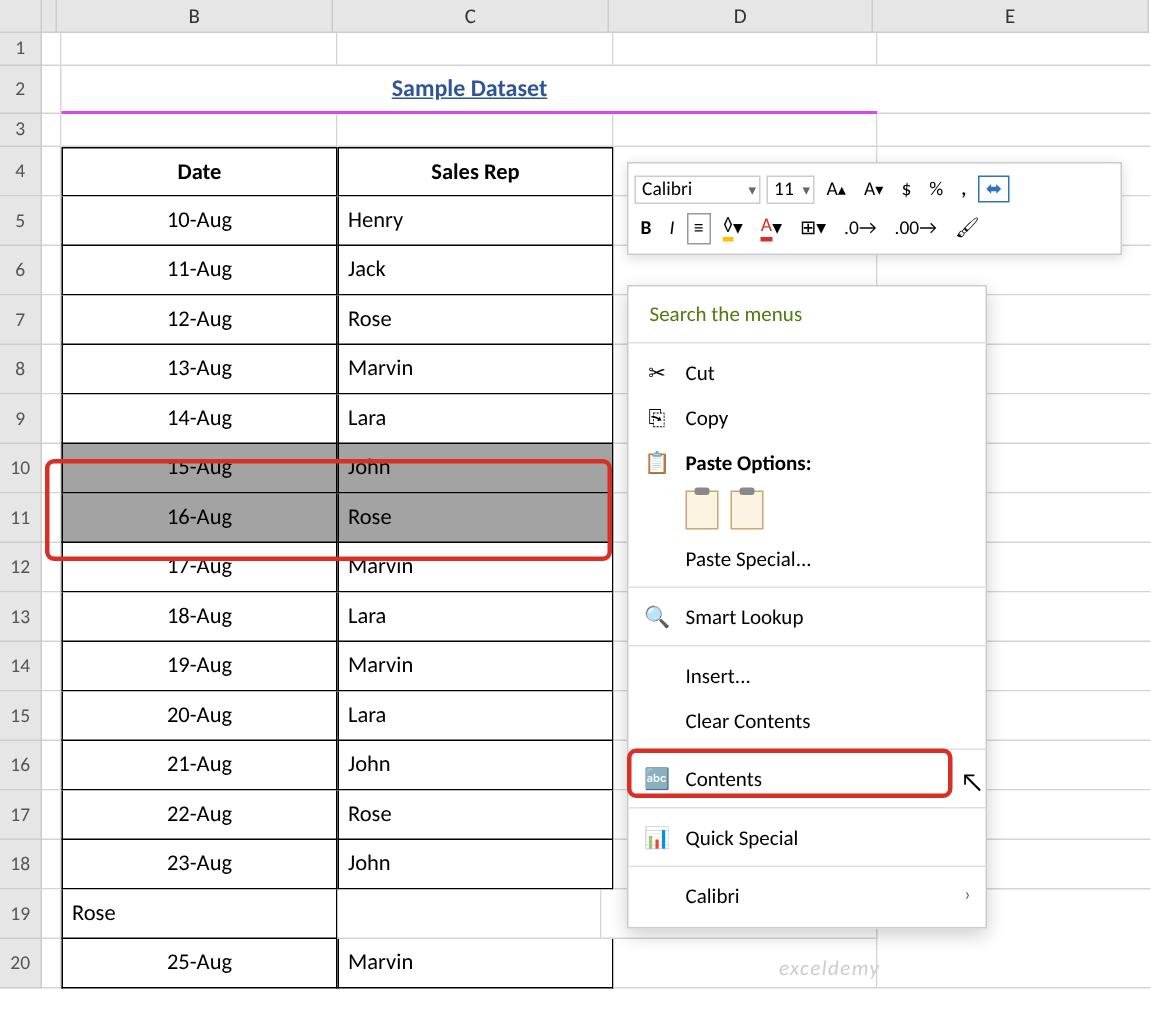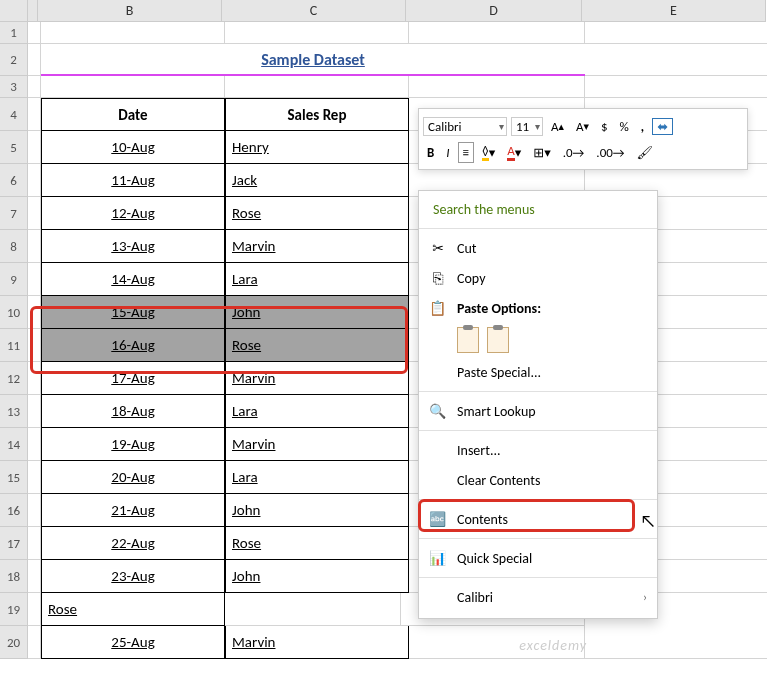--- a/index.html
+++ b/index.html
@@ -11,21 +11,21 @@
 .col-A { width: 10px; }
 .col-B { width: 184px; }
 .col-C { width: 184px; }
 .col-D { width: 176px; }
 .col-E { width: 184px; }
 .data-row { display: flex; height: 33px; }
 .data-row.r1 { height: 22px; }
 .data-row.r3 { height: 22px; }
 .cell { border-right: 1px solid #d4d4d4; border-bottom: 1px solid #d4d4d4; display: flex; align-items: center; padding: 0 6px; background: #fff; }
 .cell.header-cell { font-weight: bold; justify-content: center; border: 1px solid #000; }
-.cell.data-cell { border: 1px solid #000; border-top: none; text-decoration: underline; }
+.cell.data-cell { border: 1px solid #000; border-top: none; }
 .cell.data-cell.date { justify-content: center; }
 .title-row { height: 32px; }
 .title-cell { color: #2f5597; font-weight: bold; font-size: 16px; text-align: center; flex: 1; display: flex; align-items: center; justify-content: center; border-bottom: 2px solid #d946ef; text-decoration: underline; }
 .selected-row .cell.data-cell { background: #a3a3a3; }
 .highlight-box { position: absolute; border: 3px solid #d93025; border-radius: 6px; pointer-events: none; z-index: 5; }
 .hl-rows { left: 30px; top: 306px; width: 378px; height: 68px; }
 .mini-toolbar { position: absolute; left: 418px; top: 108px; width: 330px; height: 62px; background: #fff; border: 1px solid #ccc; box-shadow: 0 2px 8px rgba(0,0,0,0.15); z-index: 10; padding: 4px; }
 .mini-row { display: flex; align-items: center; gap: 4px; height: 26px; }
 .mini-item { display: flex; align-items: center; padding: 2px 4px; font-size: 13px; cursor: pointer; }
 .font-select { border: 1px solid #ccc; padding: 1px 14px 1px 4px; font-size: 13px; position: relative; }

